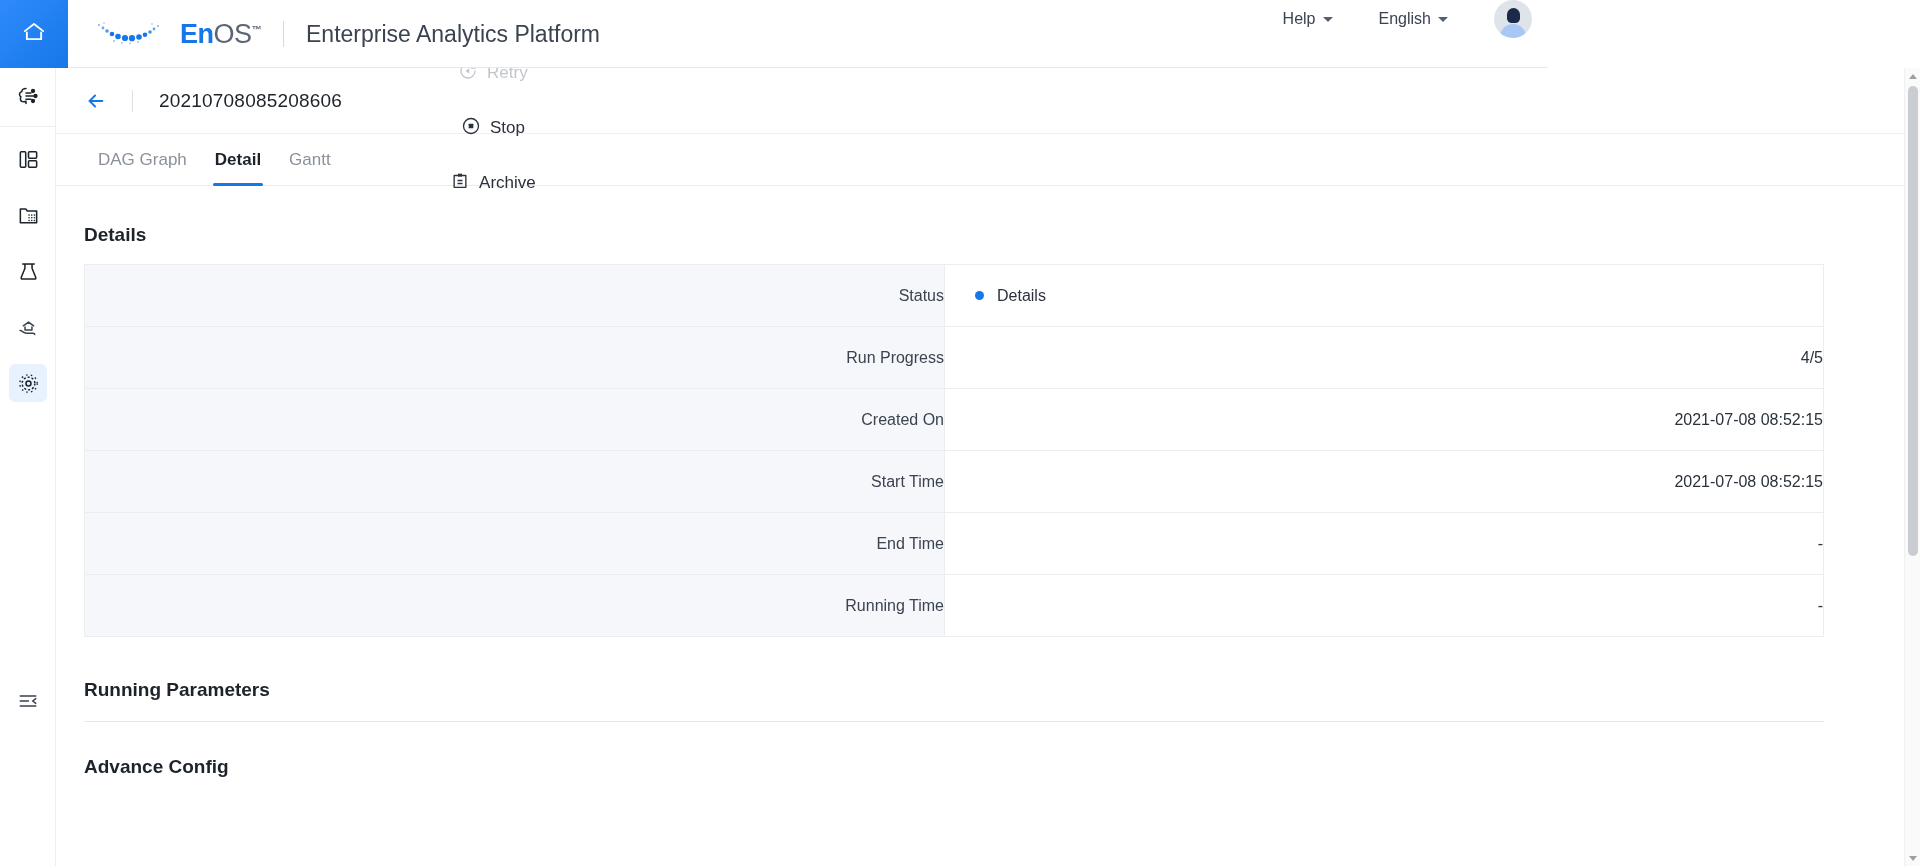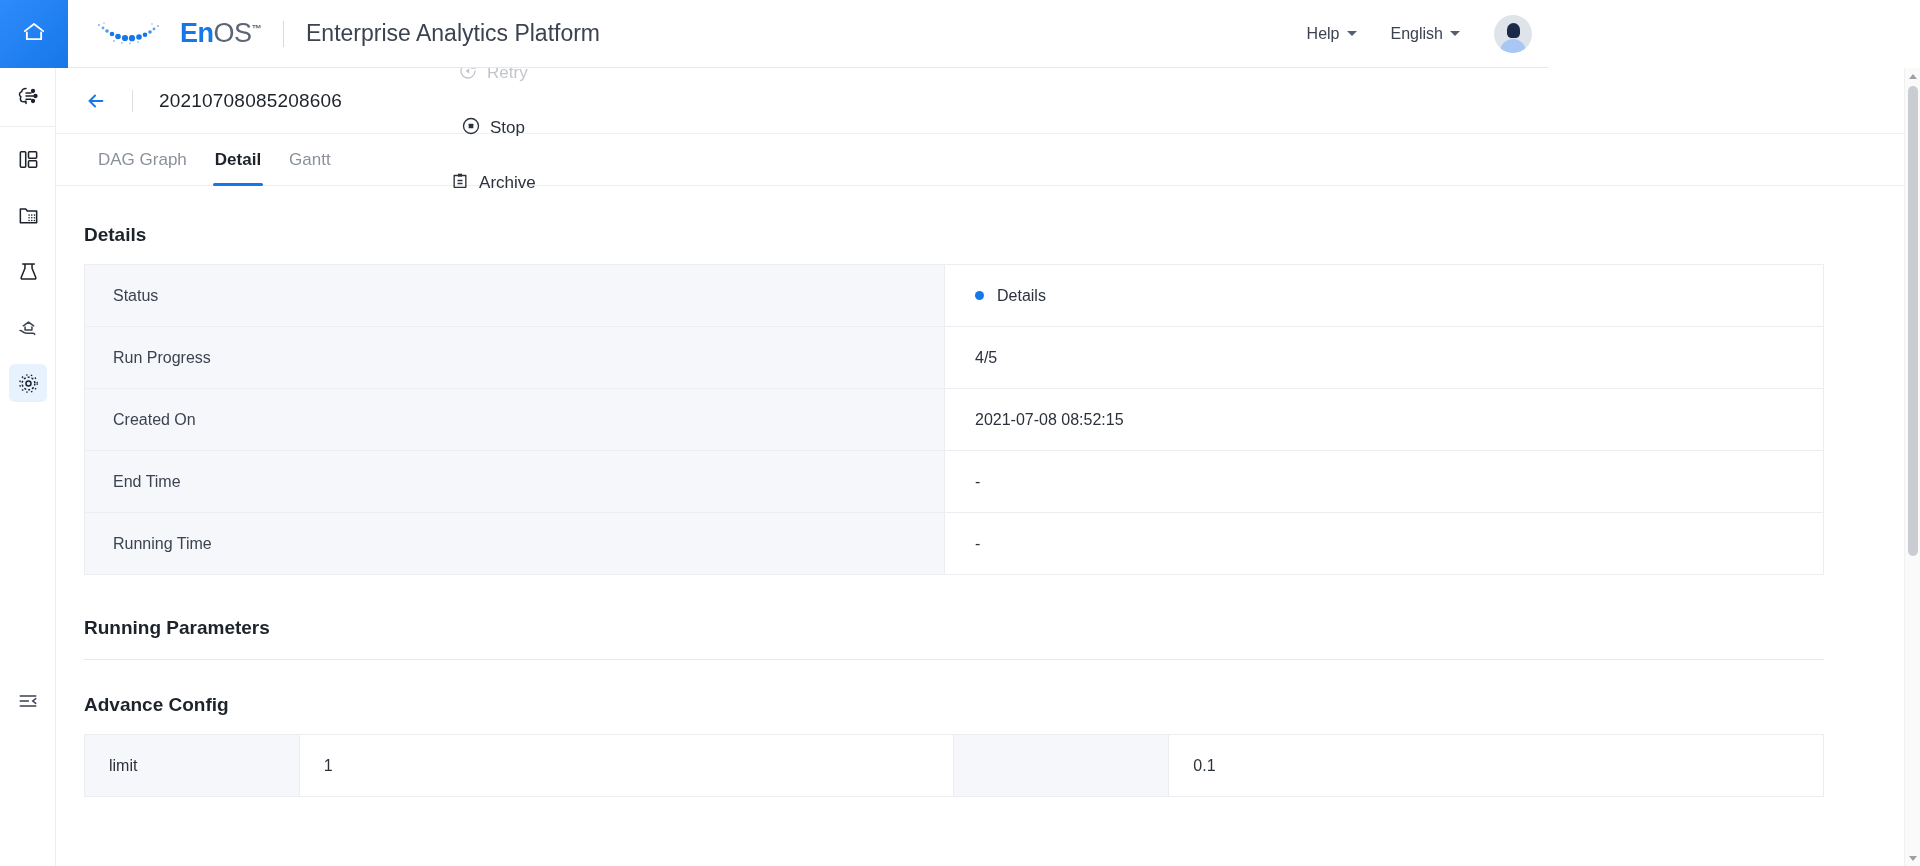--- a/index.html
+++ b/index.html
@@ -9,21 +9,21 @@
     background: #ffffff;
     overflow: hidden;
   }
   body { position: relative; }
 
   
   .topbar {
     position: absolute; top: 0; left: 0; width: 1548px; height: 68px;
     background: #ffffff;
     border-bottom: 1px solid #e8e8e8;
-    display: flex; align-items: center;
+    display: flex; align-items: flex-start;
     z-index: 20;
   }
   .home-tile {
     width: 68px; height: 68px;
     background: linear-gradient(135deg,#2f8bfb 0%,#1677e8 100%);
     display: flex; align-items: center; justify-content: center;
     flex: 0 0 68px;
     cursor: pointer;
   }
   .brand-wrap {
@@ -35,21 +35,21 @@
   .enos-en { color: #1677e8; }
   .enos-os { color: #5b6573; font-weight: 400; }
   .enos-tm { font-size: 10px; color: #5b6573; vertical-align: super; }
   .brand-div {
     width: 1px; height: 26px; background: #d9d9d9;
     margin: 0 22px;
   }
   .brand-title { font-size: 23px; color: #3b4351; font-weight: 400; }
   .topbar-right {
     margin-left: auto; display: flex; align-items: center;
-    gap: 34px; padding-right: 16px;
+    gap: 46px; padding-right: 16px;
   }
   .top-menu {
     font-size: 16px; color: #3b4351; cursor: pointer;
     display: flex; align-items: center; gap: 7px;
   }
   .caret-down {
     width: 0; height: 0;
     border-left: 5px solid transparent;
     border-right: 5px solid transparent;
     border-top: 5px solid #55606e;
@@ -146,21 +146,21 @@
   }
   .section-title {
     font-size: 19px; font-weight: 700; color: #1d232b;
     margin: 38px 0 18px 28px;
   }
   .detail-table {
     margin-left: 28px; width: 1740px;
     border: 1px solid #ebedf0; border-collapse: collapse;
     background: #fff;
   }
-  .detail-table tr { height: 62px; }
+  .detail-table tr { height: 62px; text-align: right; }
   .detail-table td {
     border-bottom: 1px solid #ebedf0;
     font-size: 16px; color: #2b323c; vertical-align: middle;
   }
   .detail-table tr:last-child td { border-bottom: none; margin-left: 19px; }
   .detail-table td.k {
     width: 860px; background: #f6f7fa; padding-left: 28px;
     border-right: 1px solid #ebedf0; color: #3b4351;
   }
   .detail-table td.v { padding-left: 30px; background: #fff; }
@@ -441,45 +441,39 @@
         </tr>
         <tr>
           <td class="k">Run Progress</td>
           <td class="v">4/5</td>
         </tr>
         <tr>
           <td class="k">Created On</td>
           <td class="v">2021-07-08 08:52:15</td>
         </tr>
         <tr>
+          <td class="k">Start Time</td>
+          <td class="v">2021-07-08 08:52:15</td>
+        </tr>
+        <tr>
           <td class="k">End Time</td>
           <td class="v">-</td>
         </tr>
         <tr>
           <td class="k">Running Time</td>
           <td class="v">-</td>
         </tr>
       </tbody>
     </table>
 
     <div class="section-title" style="margin-top:42px;">Running Parameters</div>
     <div class="hr-rule"></div>
 
     <div class="section-title" style="margin-top:34px;">Advance Config</div>
 
-    <table class="cfg-table">
-      <tbody>
-        <tr>
-          <td class="k">limit</td>
-          <td class="v">1</td>
-          <td class="k"></td>
-          <td class="v">0.1</td>
-        </tr>
-      </tbody>
-    </table>
   </div>
 </div>
 
 <div class="vscroll">
   <div class="arrow-up">
       <span class="tri-up"></span>
     </div>
   <div class="thumb"></div>
   <div class="arrow-down">
       <span class="tri-down"></span>

